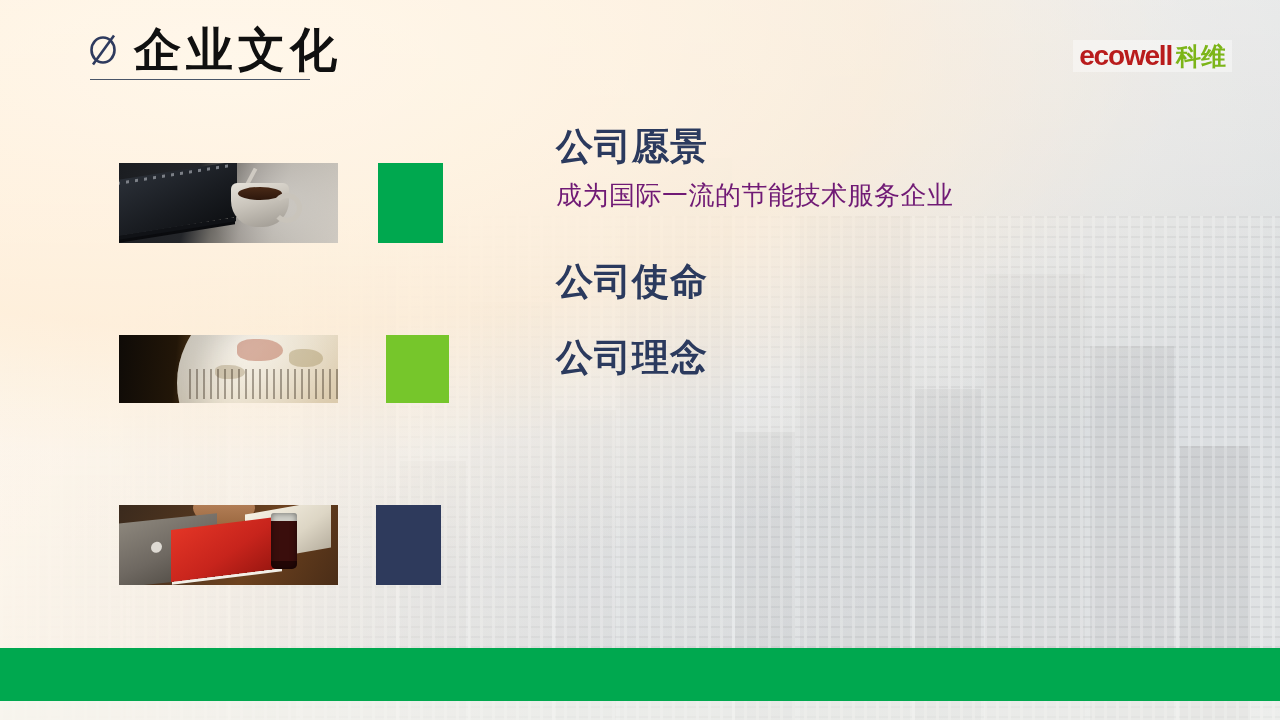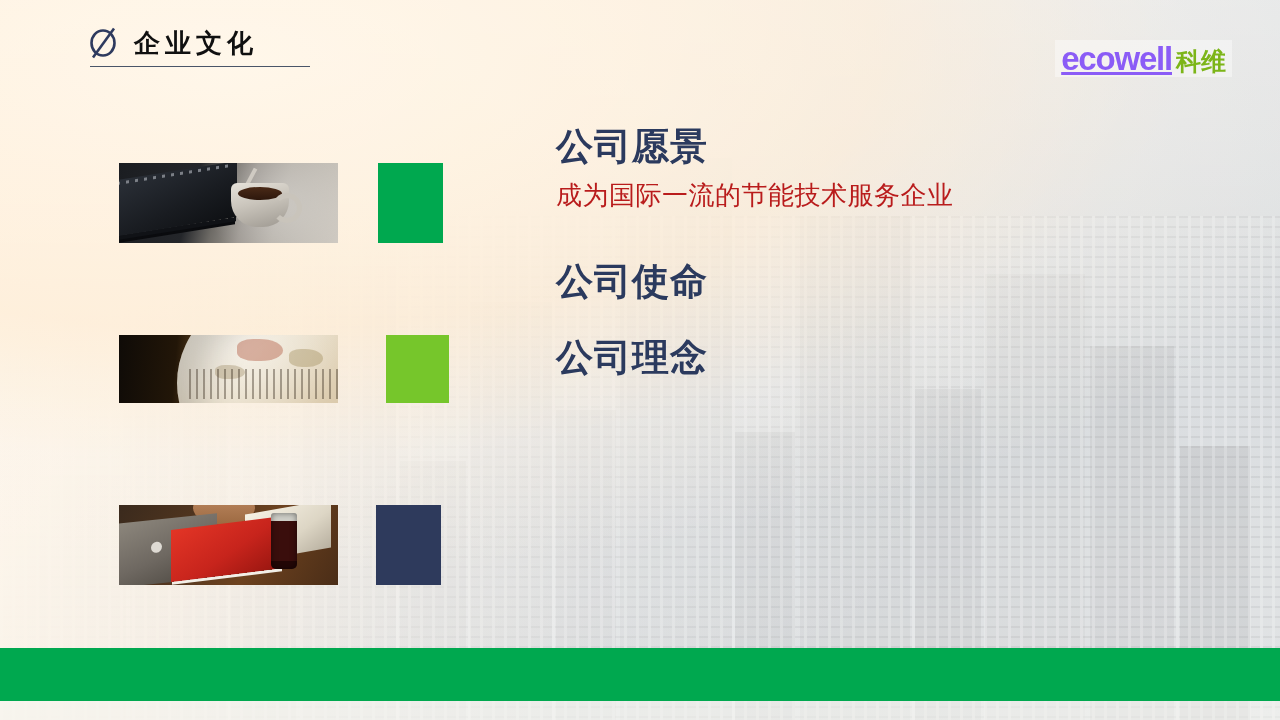--- a/index.html
+++ b/index.html
@@ -87,21 +87,21 @@
     align-items: center;
     gap: 14px;
   }
   .brand-mark {
     width: 32px;
     height: 34px;
     flex: 0 0 auto;
     display: block;
   }
   .title-cn {
-    font-size: 26px;
+    font-size: 47px;
     font-weight: 700;
     color: #101010;
     letter-spacing: 5px;
     line-height: 1;
     white-space: nowrap;
   }
   .title-en {
     margin-top: 9px;
     margin-left: 28px;
     font-size: 17px;
@@ -122,26 +122,25 @@
     position: absolute;
     right: 48px;
     top: 40px;
     display: flex;
     align-items: baseline;
     gap: 4px;
     background: rgba(255,255,255,.40);
     padding: 2px 6px;
   }
   .corp-logo .mark-en {
-    font-size: 33px;
+    font-size: 28px;
     font-weight: 700;
-    color: #8b5cf6;
+    color: #b91c1c;
     letter-spacing: -1.2px;
     line-height: 1;
-    text-decoration: underline;
   }
   .corp-logo .mark-cn {
     font-size: 25px;
     font-weight: 700;
     color: #7cb518;
     letter-spacing: 0px;
     line-height: 1;
   }
 
   
@@ -315,21 +314,21 @@
   .entry-heading {
     font-size: 37px;
     font-weight: 700;
     color: #2b3a5e;
     letter-spacing: 1px;
     line-height: 1.15;
     margin: 0 0 6px 0;
   }
   .entry-body {
     font-size: 26px;
-    color: #b91c1c;
+    color: #701a75;
     line-height: 1.55;
     letter-spacing: .5px;
     margin: 0;
   }
   .entry.vision   { margin-bottom: 46px; }
   .entry.mission  { }
 
   
   .footer-bar {
     position: absolute;

